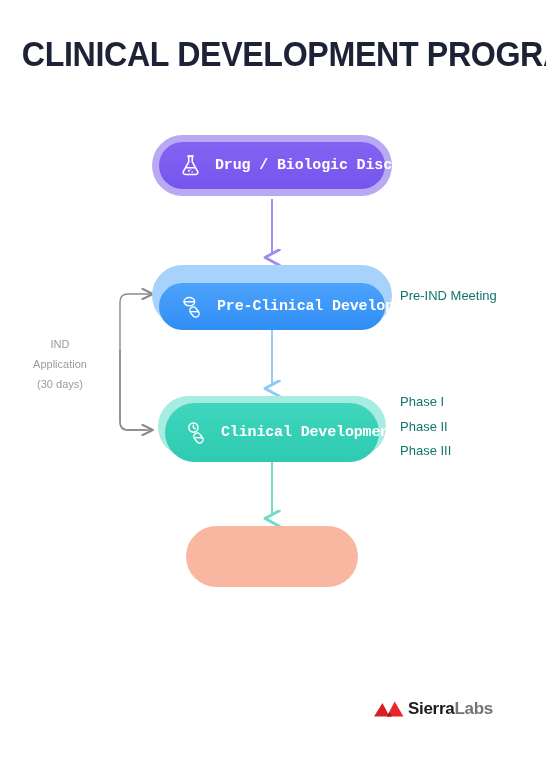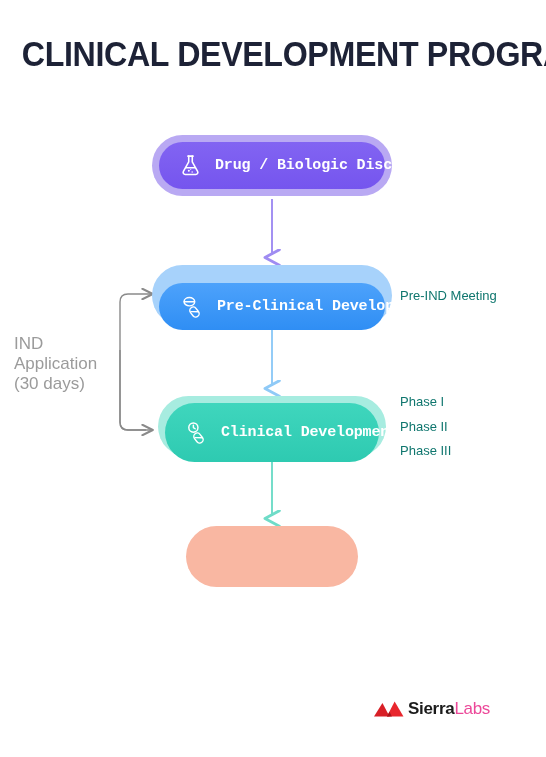--- a/index.html
+++ b/index.html
@@ -67,39 +67,39 @@
   
   .annot{
     position:absolute;color:#0f766e;font-size:13px;white-space:nowrap;
   }
   #annot-preind{left:400px;top:288px;}
   #annot-p1{left:400px;top:394px;}
   #annot-p2{left:400px;top:419px;}
   #annot-p3{left:400px;top:443px;}
 
   #ind-block{
-    position:absolute;left:14px;top:334px;width:104px;
-    text-align:left;color:#9b9b9b;font-size:17px;line-height:20px;
+    position:absolute;left:8px;top:334px;width:104px;
+    text-align:center;color:#9b9b9b;font-size:11px;line-height:20px;
   }
   #ind-block div{white-space:nowrap;}
 
   
   #arrows,#loop{position:absolute;left:0;top:0;width:546px;height:757px;
     pointer-events:none;}
 
   
   #logo{
     position:absolute;left:374px;top:701px;
     display:flex;align-items:center;
   }
   #logo .mark{width:30px;height:16px;margin-right:4px;flex:0 0 auto;}
   #logo .wordmark{font-size:17px;font-weight:bold;letter-spacing:-0.3px;
     line-height:16px;}
   #logo .w-sierra{color:#1b1b1b;}
-  #logo .w-labs{color:#ec4899;font-weight:normal;}
+  #logo .w-labs{color:#737373;font-weight:bold;}
 </style>
 </head>
 <body>
 
 <div id="canvas">
 
   <div id="title">CLINICAL DEVELOPMENT PROGRAM</div>
 
   <svg id="arrows" viewBox="0 0 546 757" xmlns="http://www.w3.org/2000/svg">
     <defs>

